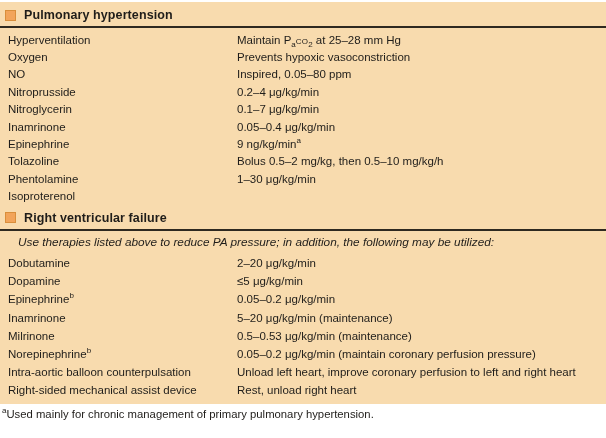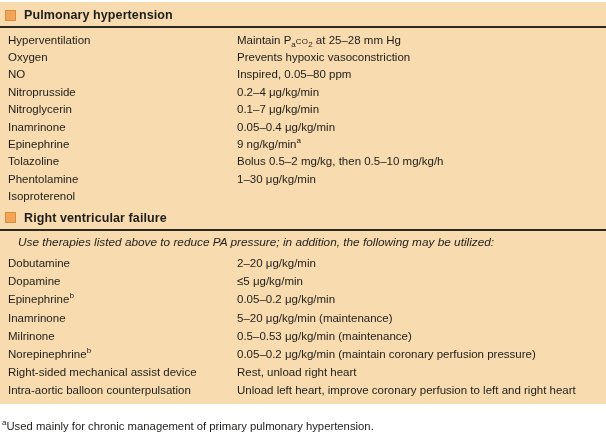--- a/index.html
+++ b/index.html
@@ -54,21 +54,20 @@
     white-space: nowrap;
   }
   sup, sub {
     font-size: 8px;
     line-height: 0;
   }
   .sc { font-variant: small-caps; letter-spacing: 0.2px; }
   .footnotes {
     background: #ffffff;
     padding: 4px 2px 0 2px;
-    margin-top: 12px;
   }
   .footnote-line {
     font-size: 11.3px;
     line-height: 12.5px;
     white-space: nowrap;
   }
 </style>
 </head>
 <body>
 
@@ -147,26 +146,26 @@
   </div>
           <div class="row">
     <span class="therapy-cell">Milrinone</span>
     <span class="dose-cell">0.5–0.53 μg/kg/min (maintenance)</span>
   </div>
           <div class="row">
     <span class="therapy-cell">Norepinephrine<sup>b</sup></span>
     <span class="dose-cell">0.05–0.2 μg/kg/min (maintain coronary perfusion pressure)</span>
   </div>
           <div class="row">
+    <span class="therapy-cell">Intra-aortic balloon counterpulsation</span>
+    <span class="dose-cell">Unload left heart, improve coronary perfusion to left and right heart</span>
+  </div>
+          <div class="row">
     <span class="therapy-cell">Right-sided mechanical assist device</span>
     <span class="dose-cell">Rest, unload right heart</span>
-  </div>
-          <div class="row">
-    <span class="therapy-cell">Intra-aortic balloon counterpulsation</span>
-    <span class="dose-cell">Unload left heart, improve coronary perfusion to left and right heart</span>
   </div>
         </div>
   </div>
     </div>
   <div class="footnotes">
       <div class="footnote-line"><sup>a</sup>Used mainly for chronic management of primary pulmonary hypertension.</div>
     </div>
 </div>
 
 </body></html>

